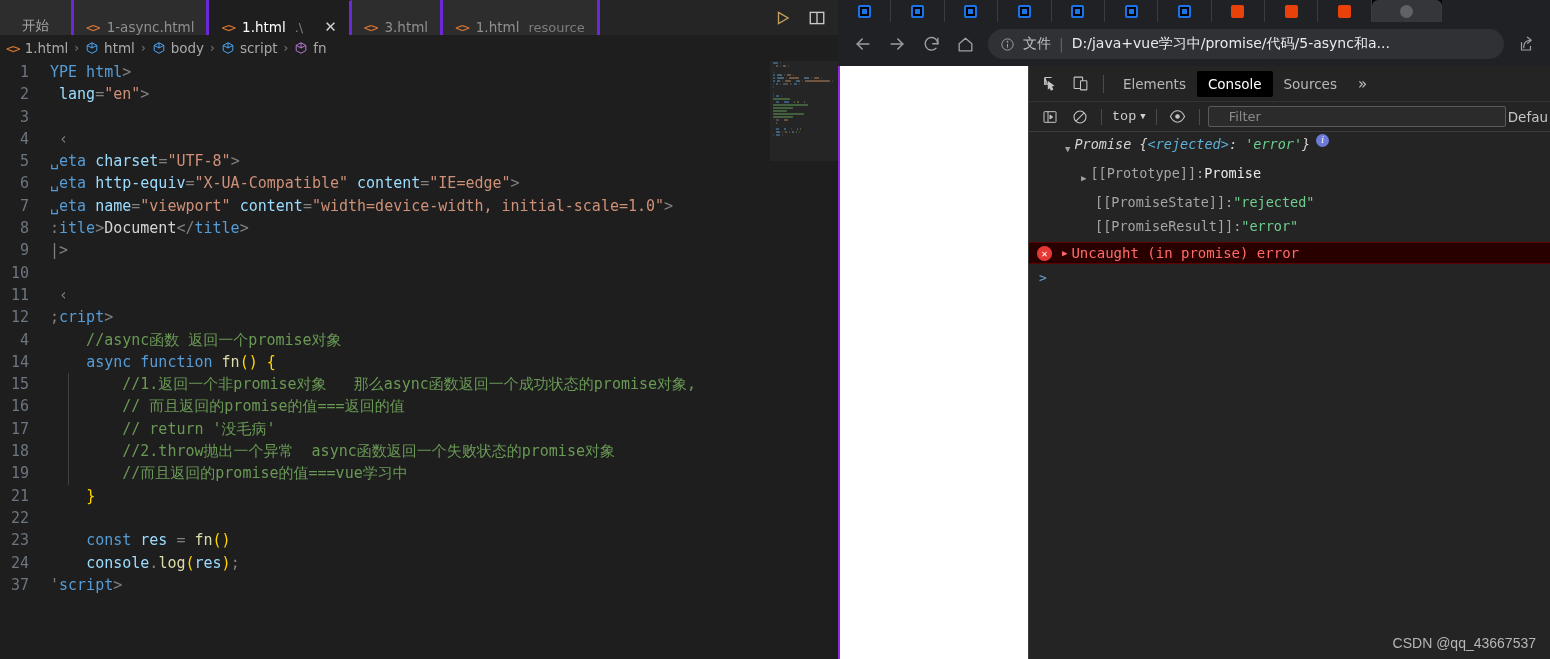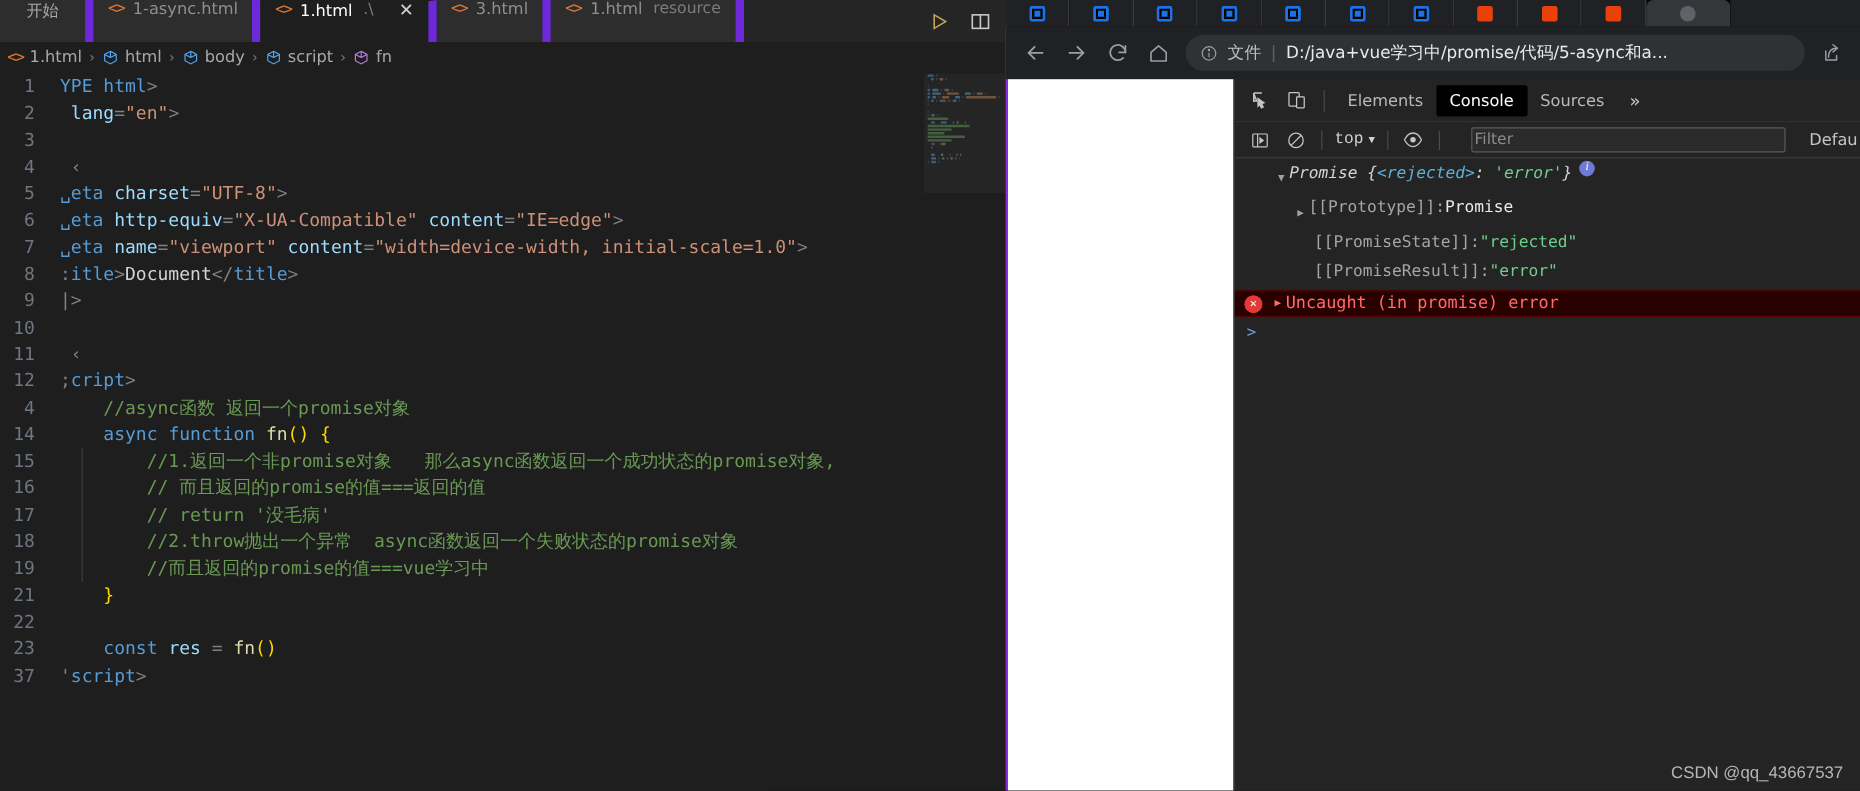--- a/index.html
+++ b/index.html
@@ -20,26 +20,26 @@
   }
 
   
   .tabbar {
     position: absolute; left: 0; top: 0;
     width: 840px; height: 35px;
     background: #252526;
     display: flex; align-items: stretch;
   }
   .tab {
-    display: flex; align-items: flex-start; gap: 7px;
+    display: flex; align-items: flex-end; gap: 7px;
     padding: 0 12px;
     background: #2d2d2d;
     color: #8f8f8f;
     font-size: 13.5px;
-    border-right: 7px solid #6d28d9;
+    border-right: 3px solid #6d28d9;
     white-space: nowrap;
     position: relative;
   }
   .tab.plain { background:#2d2d2d; color:#a7a7a7; padding: 0 22px; }
   .tab.active {
     background: #1e1e1e;
     color: #ffffff;
     border-top: 1px solid #1e1e1e;
   }
   .tab-icon {
@@ -235,22 +235,22 @@
     border-bottom: 1px solid #3c3c3c;
   }
   .fb-ico { width:30px; height:24px; display:flex;
     align-items:center; justify-content:center; color:#c5c5c5; }
   .fb-div { width:1px; height:16px; background:#4a4a4a; margin:0 6px; }
   .ctx-sel { display:flex; align-items:center; gap:4px; color:#d0d0d0;
     font-size:13.5px; padding: 0 4px; font-family: Liberation Mono, monospace; }
   .filter-box {
     flex:1; height: 21px; background:#2b2b2b;
     border:1px solid #5a5a5a; border-radius:2px;
-    display:flex; align-items:center; padding: 0 2px;
-    margin: 0 20px; min-width: 0;
+    display:flex; align-items:center; padding: 0 20px;
+    margin: 0 2px; min-width: 0;
   }
   .filter-box span { color:#8b8b8b; font-size:13px; }
   .levels { color:#c5c5c5; font-size:13.5px; padding-right:2px;
     white-space:nowrap; overflow:hidden; }
 
   .console-out {
     font-family: "DejaVu Sans Mono", "Liberation Mono", monospace;
     font-size: 13.5px;
     color:#d4d4d4;
   }
@@ -402,20 +402,21 @@
         <div class="code-line"><span class="ln">4</span><span class="ltext"><span class="t-cmt">    //async函数 返回一个promise对象</span></span></div>
         <div class="code-line"><span class="ln">14</span><span class="ltext"><span class="t-white">    </span><span class="t-kw">async</span><span class="t-white"> </span><span class="t-kw">function</span><span class="t-white"> </span><span class="t-fn">fn</span><span class="t-bracket">()</span><span class="t-white"> </span><span class="t-bracket">{</span></span></div>
         <div class="code-line"><span class="ln">15</span><span class="ltext"><span class="t-cmt">        //1.返回一个非promise对象   那么async函数返回一个成功状态的promise对象,</span></span><span class="iguide" style="left: 68px;"></span></div>
         <div class="code-line"><span class="ln">16</span><span class="ltext"><span class="t-cmt">        // 而且返回的promise的值===返回的值</span></span><span class="iguide" style="left: 68px;"></span></div>
         <div class="code-line"><span class="ln">17</span><span class="ltext"><span class="t-cmt">        // return '没毛病'</span></span><span class="iguide" style="left: 68px;"></span></div>
         <div class="code-line"><span class="ln">18</span><span class="ltext"><span class="t-cmt">        //2.throw抛出一个异常  async函数返回一个失败状态的promise对象</span></span><span class="iguide" style="left: 68px;"></span></div>
         <div class="code-line"><span class="ln">19</span><span class="ltext"><span class="t-cmt">        //而且返回的promise的值===vue学习中</span></span><span class="iguide" style="left: 68px;"></span></div>
         <div class="code-line"><span class="ln">21</span><span class="ltext"><span class="t-white">    </span><span class="t-bracket">}</span></span></div>
         <div class="code-line"><span class="ln">22</span><span class="ltext"></span></div>
         <div class="code-line"><span class="ln">23</span><span class="ltext"><span class="t-white">    </span><span class="t-kw">const</span><span class="t-white"> </span><span class="t-var">res</span><span class="t-white"> </span><span class="t-punct">=</span><span class="t-white"> </span><span class="t-fn">fn</span><span class="t-bracket">()</span></span></div>
+        <div class="code-line"><span class="ln">24</span><span class="ltext"><span class="t-white">    </span><span class="t-var">console</span><span class="t-punct">.</span><span class="t-fn">log</span><span class="t-bracket">(</span><span class="t-var">res</span><span class="t-bracket">)</span><span class="t-punct">;</span></span></div>
         <div class="code-line"><span class="ln">37</span><span class="ltext"><span class="t-punct">'</span><span class="t-tag">script</span><span class="t-punct">&gt;</span></span></div>
       </div>
 
     <div class="minimap" id="minimap">
       <div class="mm-slider"></div>
     <div class="mm-line">
           <span class="mm-seg" style="background: rgb(47, 90, 122); width: 4.96px;"></span>
           <span class="mm-seg" style="background: rgb(58, 58, 58); width: 1px;"></span>
         </div>
         <div class="mm-line">

